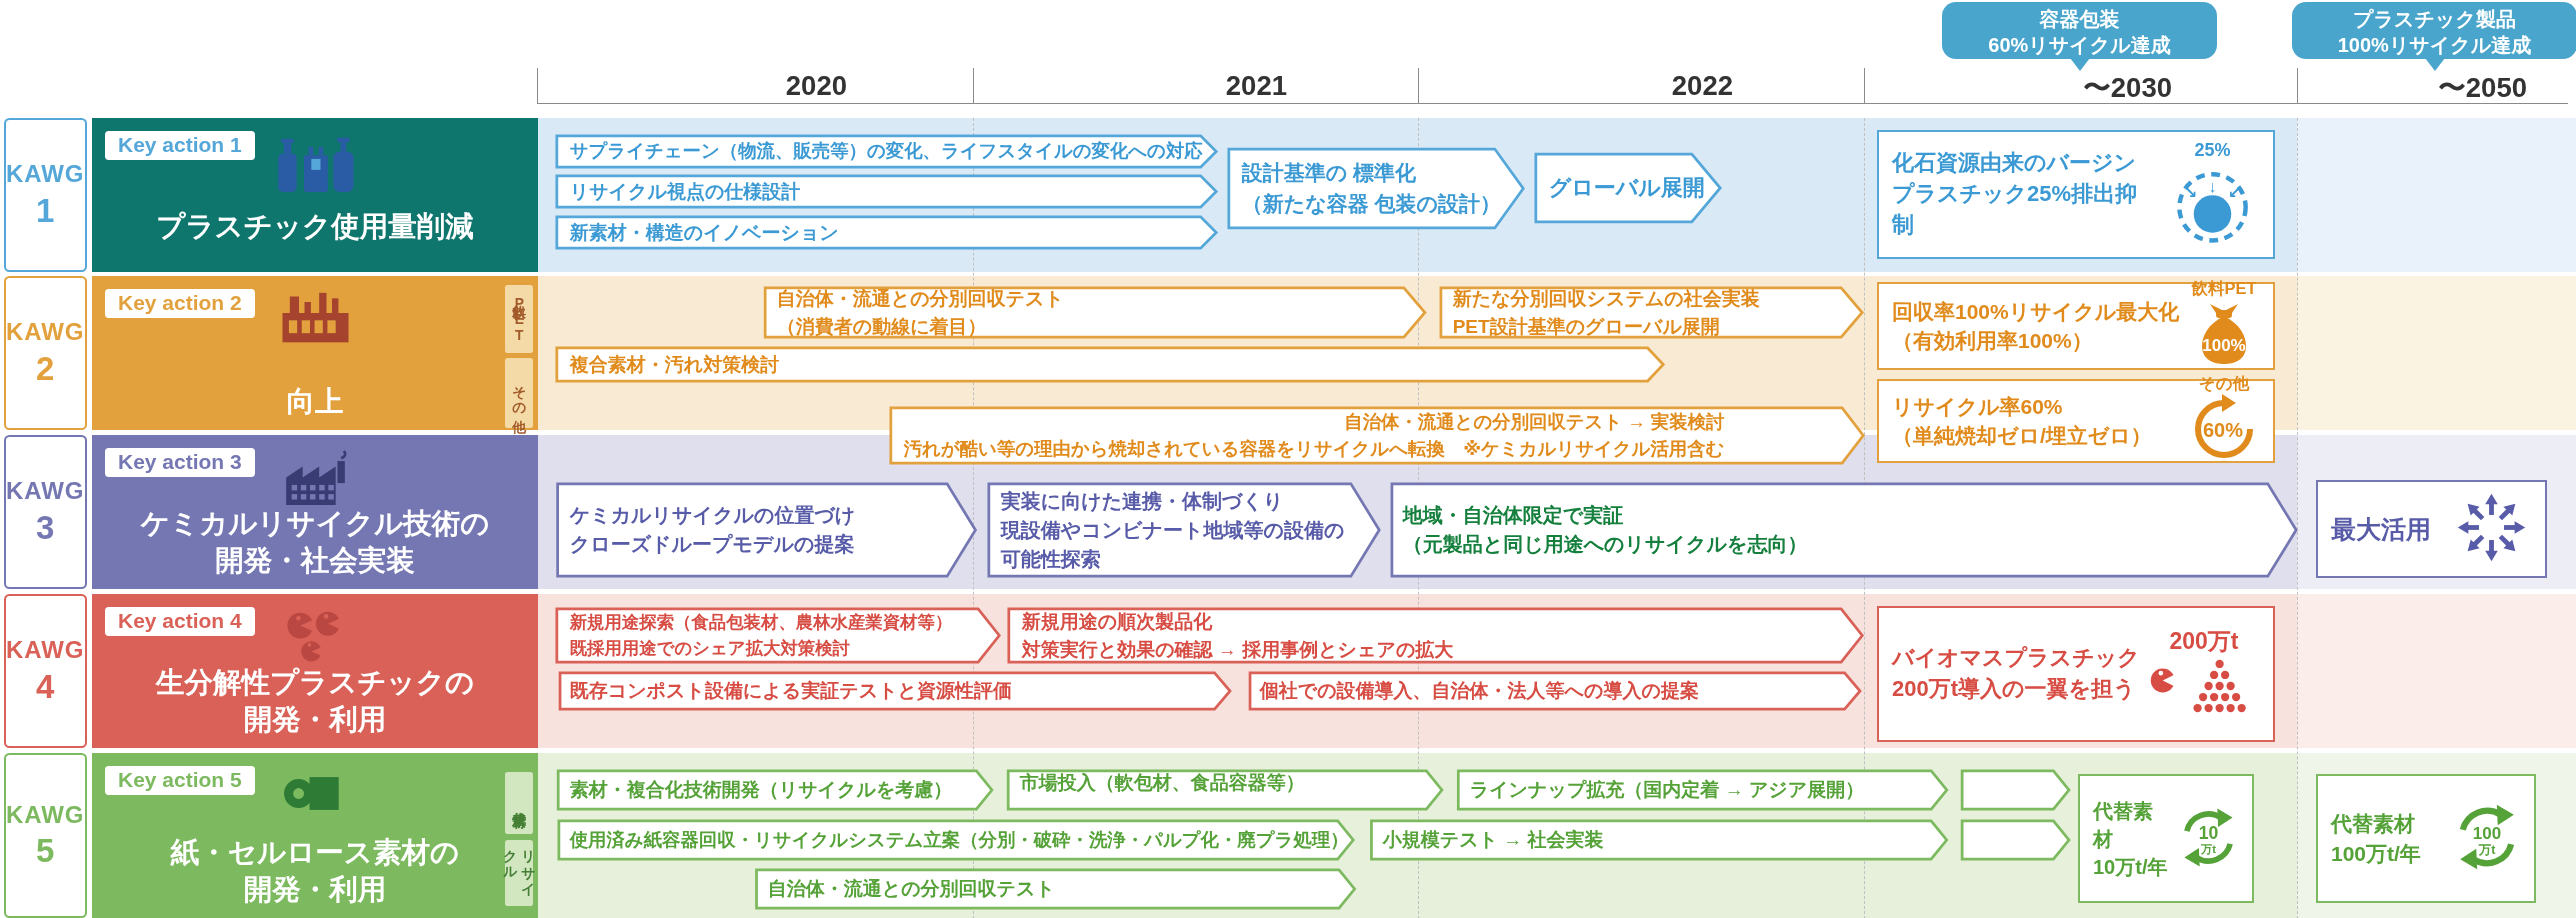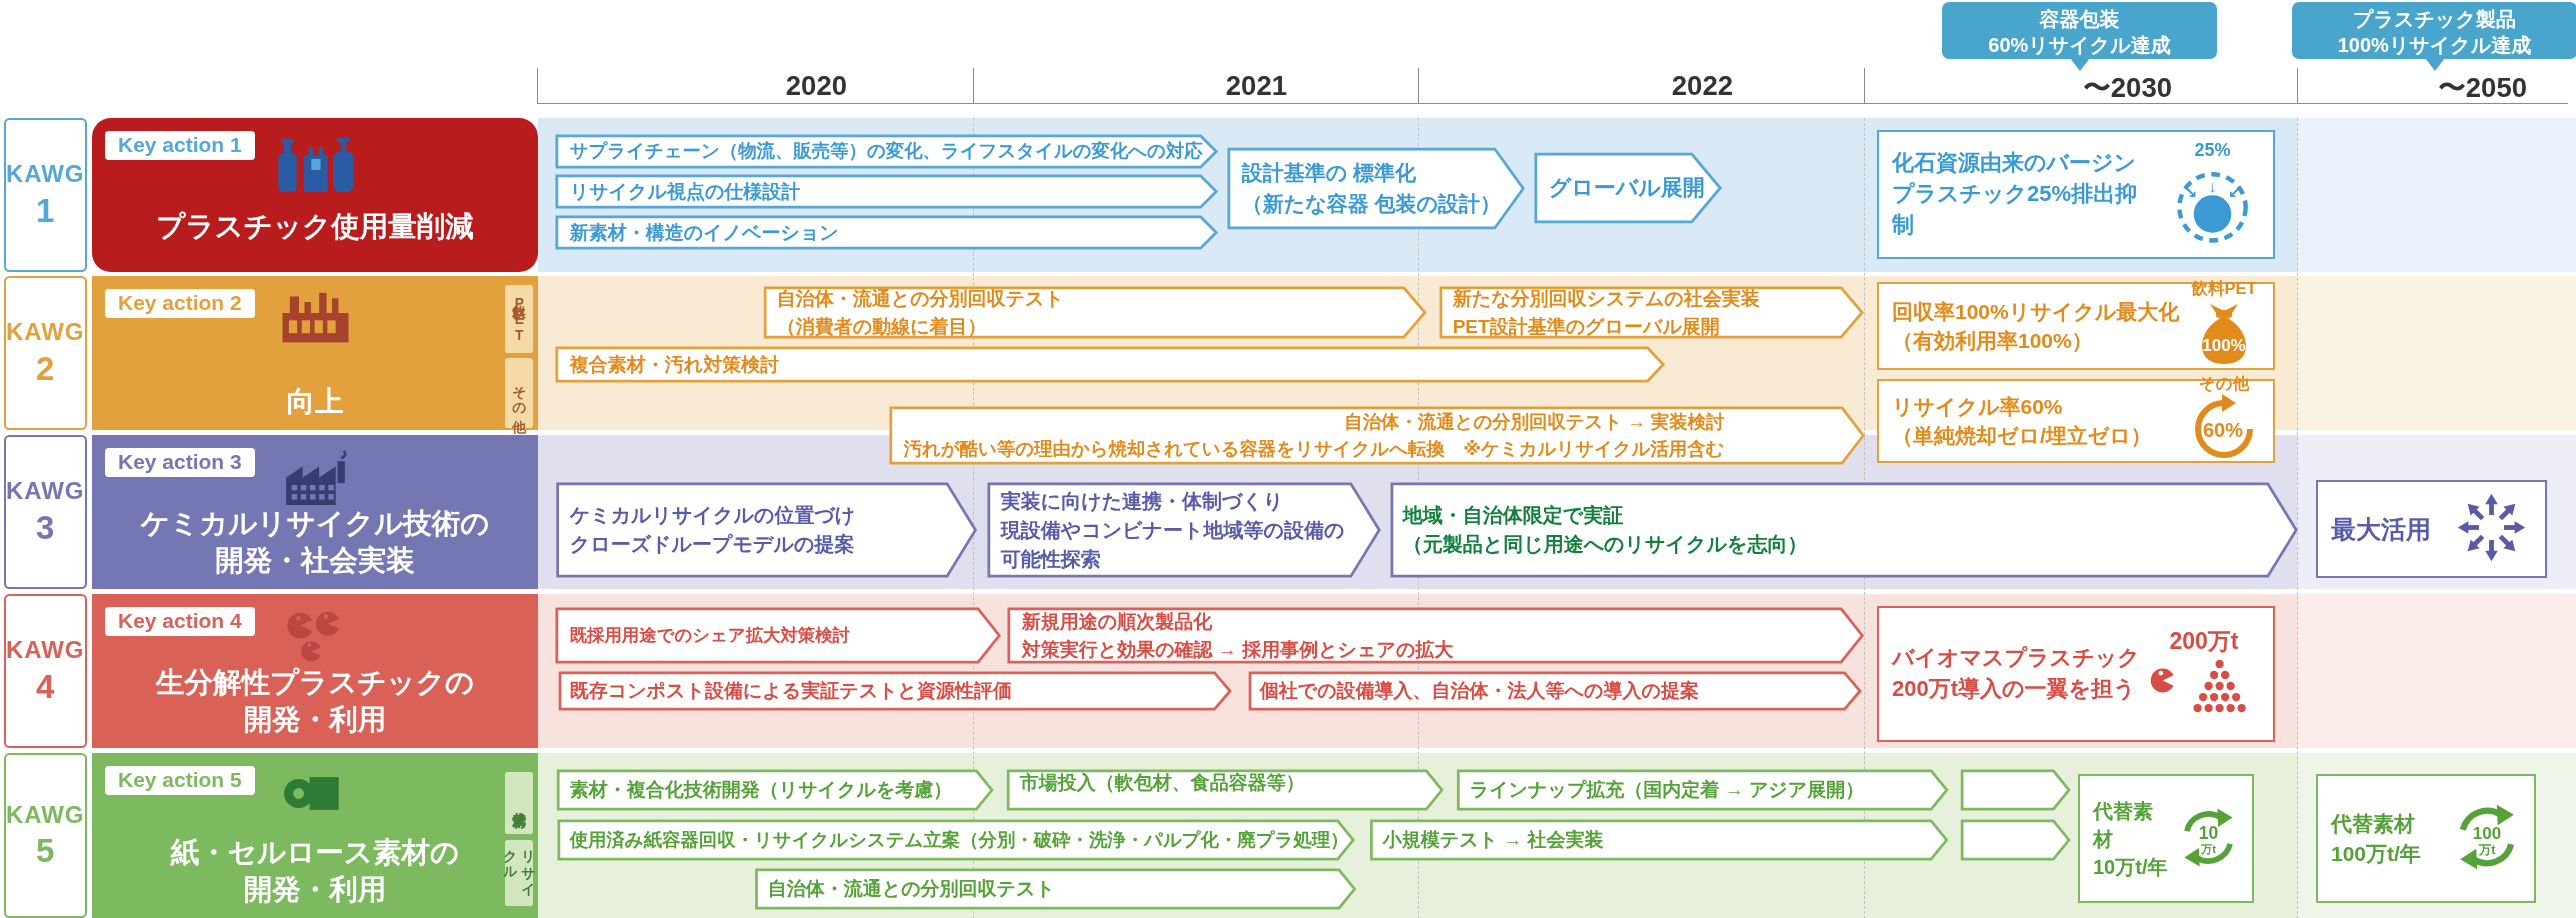--- a/index.html
+++ b/index.html
@@ -1,20 +1,20 @@
 <!DOCTYPE html>
 <html style="font-size:14.7px"><head>
 <meta charset="utf-8">
 <style>
   html,body{margin:0;padding:0;background:#fff;font-family:"Liberation Sans","DejaVu Sans",sans-serif;}
   #canvas{position:relative;width:2576px;height:918px;background:#fff;overflow:hidden;}
   .hline{position:absolute;left:537px;top:103px;width:2031px;border-top:1.8px solid #8a8a8a;}
   .tick{position:absolute;top:68px;height:35px;width:0;border-left:1.8px solid #8a8a8a;}
   .year{position:absolute;top:70px;width:184px;text-align:right;font-size:27.5px;font-weight:bold;color:#333;}
-  .badge{position:absolute;top:1.8px;height:57px;border-radius:7px;color:#fff;font-weight:bold;font-size:20px;
+  .badge{position:absolute;top:1.8px;height:57px;border-radius:14px;color:#fff;font-weight:bold;font-size:20px;
          line-height:1.3;text-align:center;padding-top:4.6px;box-sizing:border-box;}
   .badge .tail{position:absolute;bottom:-12px;left:50%;transform:translateX(-50%);width:0;height:0;
          border-left:10px solid transparent;border-right:10px solid transparent;border-top:13px solid #49A5CC;}
   .gridline{position:absolute;top:118px;height:801px;width:0;border-left:1.8px dashed #c0c0c0;}
   .rowbg{position:absolute;}
   .kawgbox{position:absolute;background:#fff;border:2.8px solid;border-radius:5.5px;display:flex;flex-direction:column;
          align-items:center;justify-content:center;font-weight:bold;box-sizing:border-box;}
   .kg{font-size:24px;letter-spacing:0.9px;} .kn{font-size:33px;margin-top:3.7px;}
   .labelbox{position:absolute;}
   .keyaction{position:absolute;left:13px;top:13px;background:#fff;border-radius:3.7px;padding:1.8px 13px 3.7px;
@@ -70,21 +70,21 @@
     <div class="rowbg" style="position: absolute; left: 538px; top: 753px; width: 1759px; height: 165px; background: rgb(230, 240, 219);"></div>
     <div class="rowbg" style="position: absolute; left: 2297px; top: 753px; width: 279px; height: 165px; background: rgb(240, 245, 233);"></div>
     <div class="gridline" style="position: absolute; left: 973px;"></div>
     <div class="gridline" style="position: absolute; left: 1418px;"></div>
     <div class="gridline" style="position: absolute; left: 1864px;"></div>
     <div class="gridline" style="position: absolute; left: 2297px;"></div>
     <div class="kawgbox" style="position: absolute; left: 3.7px; top: 118px; width: 83px; height: 154px; border-color: rgb(84, 167, 216);">
       <div class="kg" style="position: static; color: rgb(84, 167, 216);">KAWG</div>
       <div class="kn" style="position: static; color: rgb(84, 167, 216);">1</div>
     </div>
-    <div class="labelbox" style="position: absolute; left: 92px; top: 118px; width: 446px; height: 154px; background: #b91c1c; border-radius: 19px;">
+    <div class="labelbox" style="position: absolute; left: 92px; top: 118px; width: 446px; height: 154px; background: #0f766e;">
       <div class="keyaction" style="position: absolute; color: rgb(84, 167, 216);">Key action 1</div>
       <div class="licon" style="position: absolute;">
         <svg width="88" height="61" viewBox="0 0 96 66">
     <rect x="8" y="22" width="20" height="42" rx="5" fill="#2A5CA5"></rect>
           <rect x="14" y="11" width="8" height="11" fill="#2A5CA5"></rect>
     <rect x="11" y="6" width="14" height="5" rx="2" fill="#2A5CA5"></rect>
     <rect x="36" y="24" width="26" height="40" rx="2" fill="#2A5CA5"></rect>
     <rect x="41" y="15" width="5" height="9" fill="#2A5CA5"></rect>
           <rect x="52" y="15" width="5" height="9" fill="#2A5CA5"></rect>
     <rect x="44" y="28" width="10" height="12" fill="#54A7D8"></rect>
@@ -347,20 +347,21 @@
       <div class="ltitle" style="position: absolute; bottom: 11px;">
         <div style="position: static;">生分解性プラスチックの</div>
         <div style="position: static;">開発・利用</div>
       </div>
     </div>
     <div class="arrow" style="position: absolute; left: 555px; top: 607px; width: 447px; height: 57px;">
       <svg width="447" height="57" viewBox="0 0 487 62">
     <polygon points="2,2 461,2 484,31 461,60 2,60" fill="#ffffff" stroke="#D96157" stroke-width="3" stroke-linejoin="miter"></polygon>
       </svg>
       <div class="alabel" style="position: absolute; color: rgb(215, 76, 67); font-size: 17.4px;">
+        <div style="position: static;">新規用途探索（食品包装材、農林水産業資材等）</div>
         <div style="position: static;">既採用用途でのシェア拡大対策検討</div>
       </div>
     </div>
     <div class="arrow" style="position: absolute; left: 1007px; top: 607px; width: 858px; height: 57px;">
       <svg width="858" height="57" viewBox="0 0 935 62">
     <polygon points="2,2 909,2 932,31 909,60 2,60" fill="#ffffff" stroke="#D96157" stroke-width="3" stroke-linejoin="miter"></polygon>
       </svg>
       <div class="alabel" style="position: absolute; color: rgb(215, 76, 67); font-size: 19px;">
         <div style="position: static;">新規用途の順次製品化</div>
         <div style="position: static;">対策実行と効果の確認 → 採用事例とシェアの拡大</div>

